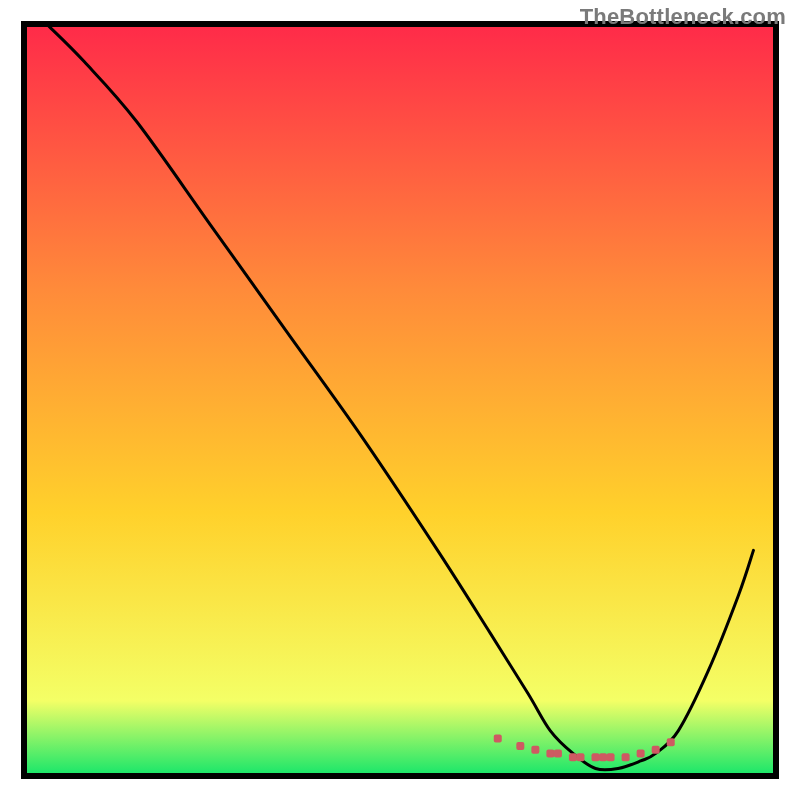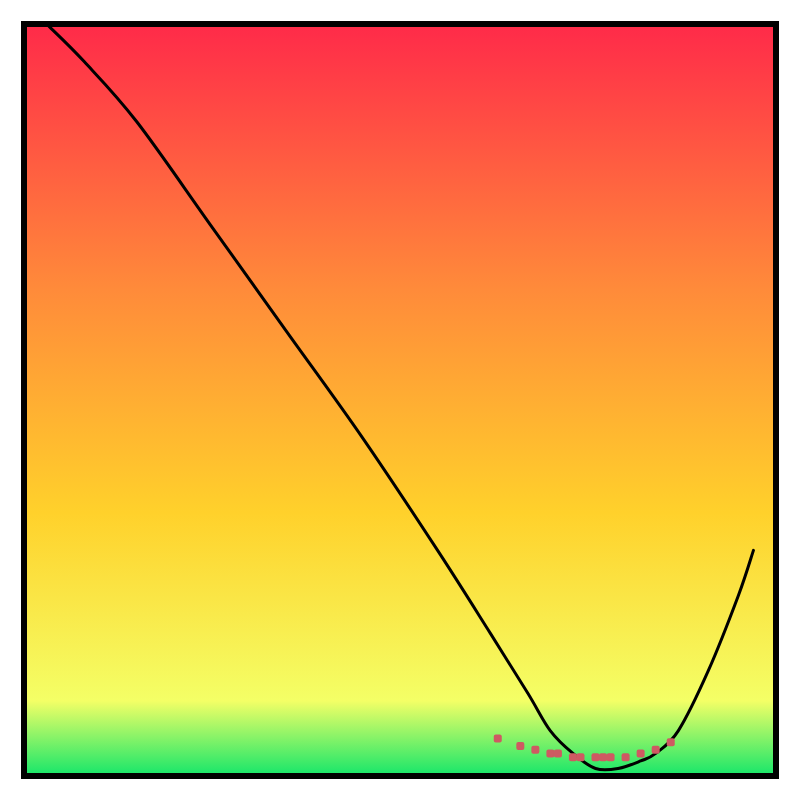--- a/index.html
+++ b/index.html
@@ -67,13 +67,14 @@
           <rect x="621.6" y="753.1999999999999" width="8" height="8" rx="2" fill="#ce5a62"></rect>
           <rect x="636.64" y="749.4399999999999" width="8" height="8" rx="2" fill="#ce5a62"></rect>
           <rect x="651.68" y="745.68" width="8" height="8" rx="2" fill="#ce5a62"></rect>
           <rect x="666.72" y="738.16" width="8" height="8" rx="2" fill="#ce5a62"></rect>
         </g>
     </g>
 
     <rect id="frame-rect" x="24" y="24" width="752" height="752" fill="none" stroke="#000000" stroke-width="6"></rect>
   </svg>
 
+  <div class="watermark">TheBottleneck.com</div>
 </div>
 
 </body></html>

